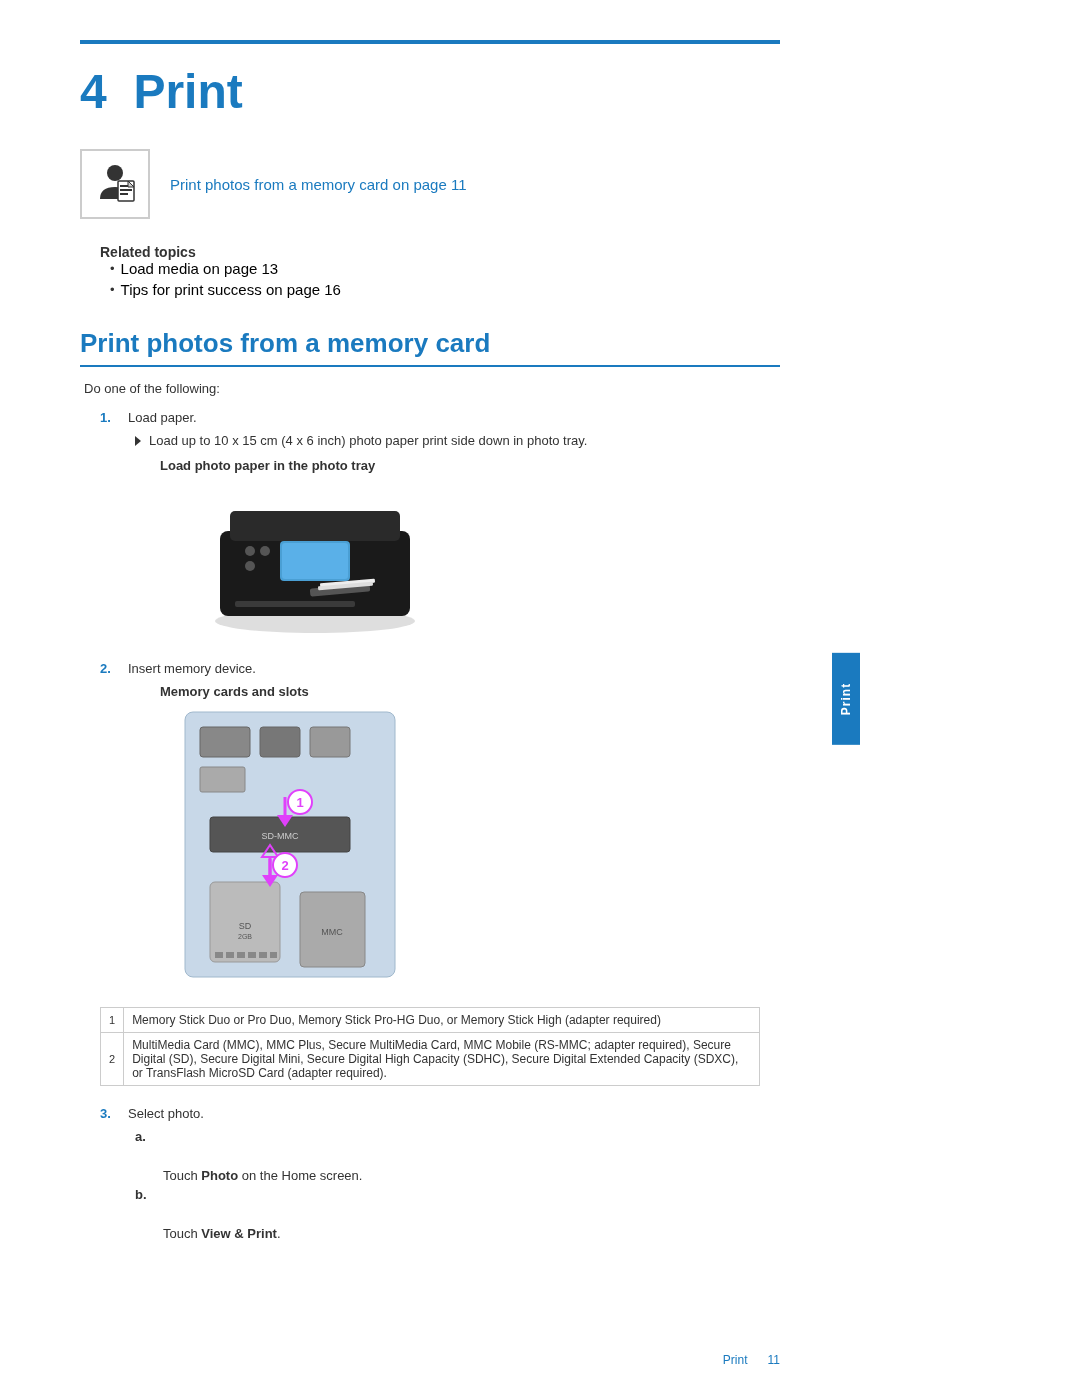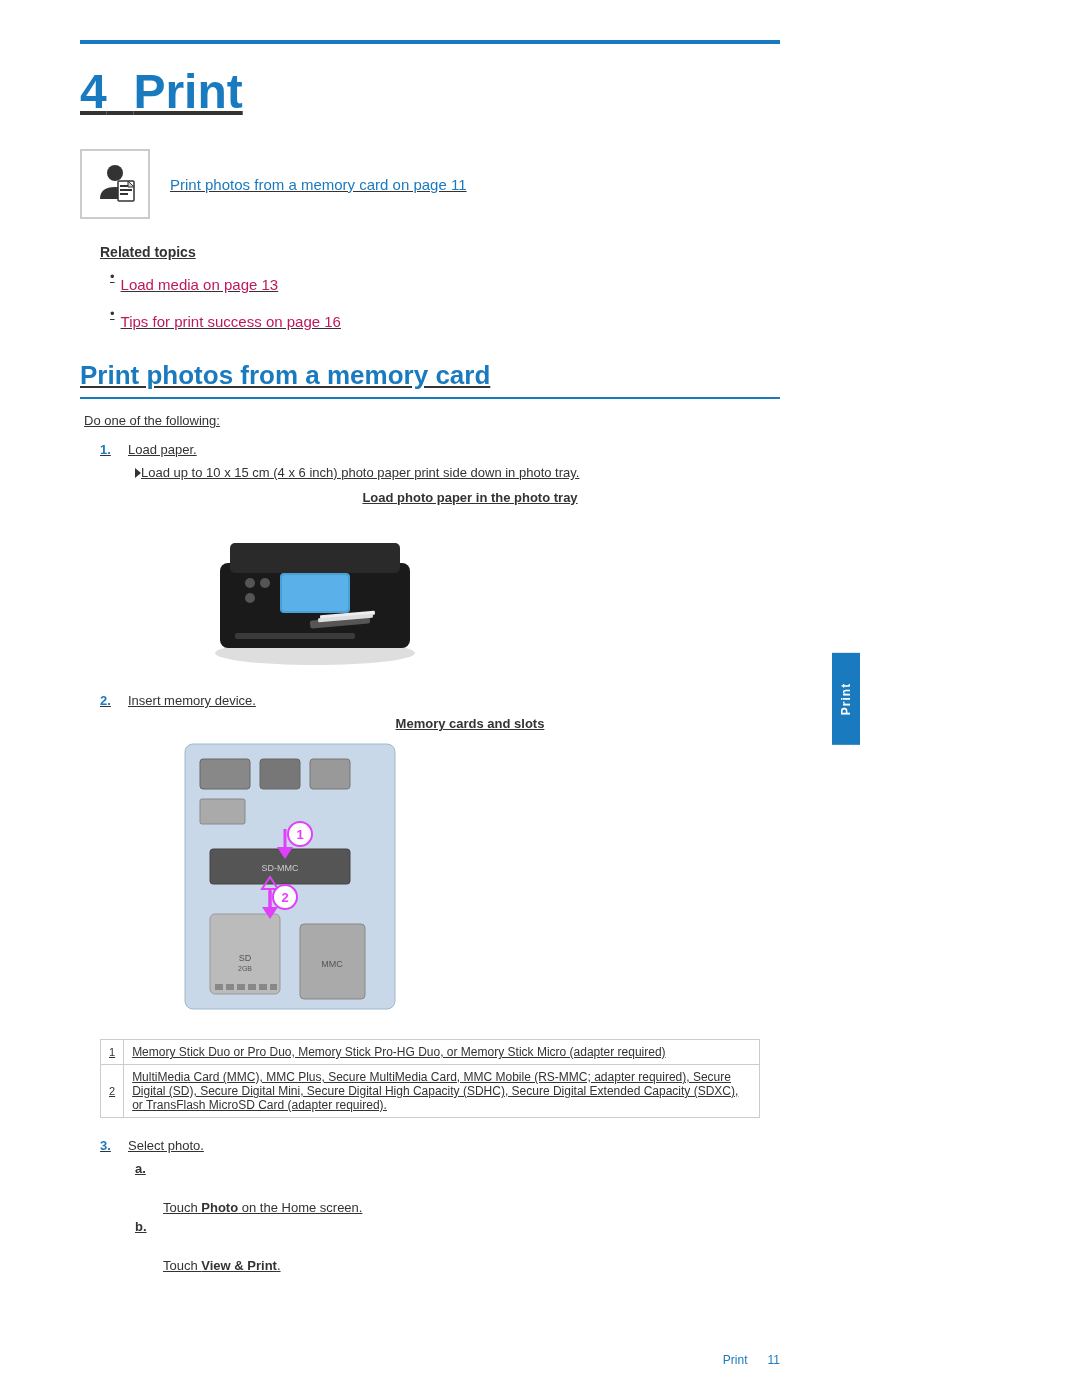--- a/index.html
+++ b/index.html
@@ -12,21 +12,20 @@
       min-height: 1397px;
       position: relative;
       overflow: hidden;
     }
 
     .page-container {
       display: flex;
       width: 860px;
       min-height: 1397px;
       position: relative;
-      text-decoration: underline;
     }
 
     .main-content {
       flex: 1;
       padding: 40px 80px 60px 80px;
       max-width: 1020px;
     }
 
     
     .chapter-header {
@@ -89,23 +88,22 @@
       margin-bottom: 4px;
       font-size: 13px;
     }
 
     .related-topics ul li::before {
       content: "•";
       color: #333;
     }
 
     .related-topics a {
-      color: #be185d;
+      color: #000000;
       text-decoration: none;
-      margin-top: 16px;
     }
 
     
     .section-heading {
       font-size: 26px;
       font-weight: bold;
       color: #1a7abf;
       border-bottom: 2px solid #1a7abf;
       padding-bottom: 6px;
       margin-bottom: 14px;
@@ -141,20 +139,21 @@
     }
 
     .step-text {
       font-size: 13px;
     }
 
     
     .triangle-item {
       display: flex;
       align-items: flex-start;
+      gap: 8px;
       margin-left: 55px;
       margin-bottom: 10px;
     }
 
     .triangle-icon {
       width: 0;
       height: 0;
       border-left: 6px solid #333;
       border-top: 5px solid transparent;
       border-bottom: 5px solid transparent;
@@ -165,21 +164,20 @@
     .triangle-text {
       font-size: 13px;
     }
 
     
     .image-caption {
       font-weight: bold;
       font-size: 13px;
       margin-bottom: 8px;
       margin-left: 80px;
-      text-align: center;
     }
 
     
     .printer-image {
       margin-left: 100px;
       margin-bottom: 20px;
       width: 270px;
       height: 160px;
       position: relative;
     }
@@ -416,21 +414,21 @@
 
         <circle cx="105" cy="158" r="12" fill="white" stroke="#e040fb" stroke-width="2"></circle>
         <text x="105" y="163" font-size="13" fill="#e040fb" text-anchor="middle" font-family="Arial" font-weight="bold">2</text>
       </svg>
     </div>
 
     <table class="footnote-table">
       <tbody>
           <tr>
         <td>1</td>
-        <td>Memory Stick Duo or Pro Duo, Memory Stick Pro-HG Duo, or Memory Stick Micro (adapter required)</td>
+        <td>Memory Stick Duo or Pro Duo, Memory Stick Pro-HG Duo, or Memory Stick High (adapter required)</td>
       </tr>
       <tr>
         <td>2</td>
         <td>MultiMedia Card (MMC), MMC Plus, Secure MultiMedia Card, MMC Mobile (RS-MMC; adapter required), Secure Digital (SD), Secure Digital Mini, Secure Digital High Capacity (SDHC), Secure Digital Extended Capacity (SDXC), or TransFlash MicroSD Card (adapter required).</td>
       </tr>
     </tbody>
       </table>
 
     <div class="step">
       <span class="step-number">3.</span>

